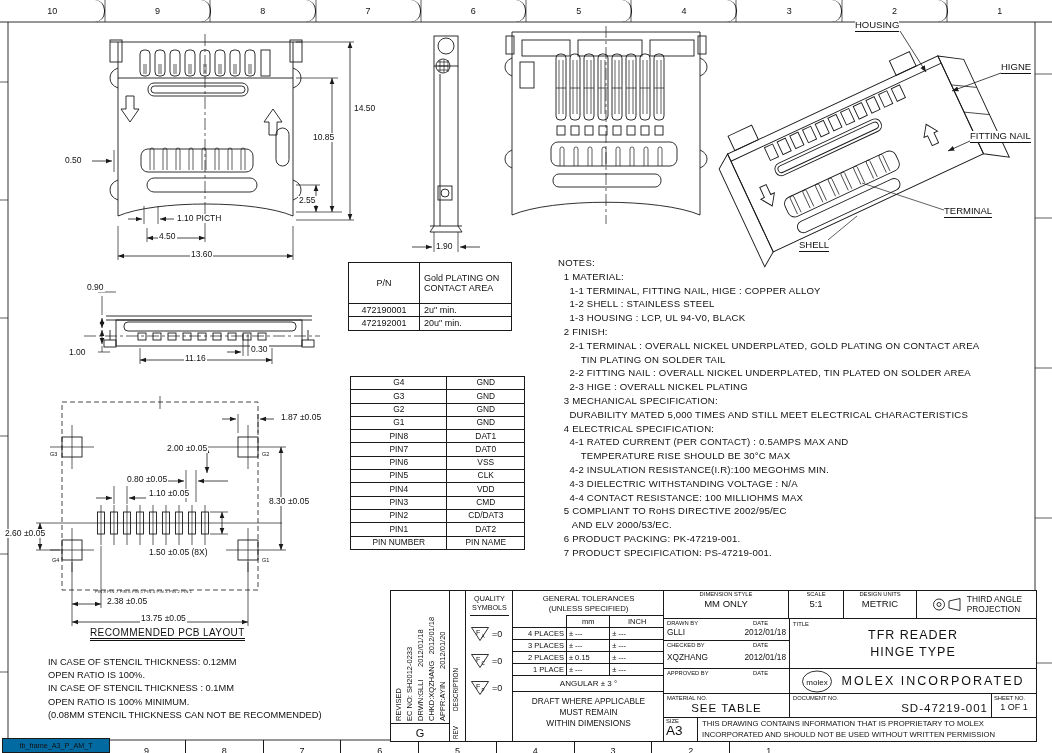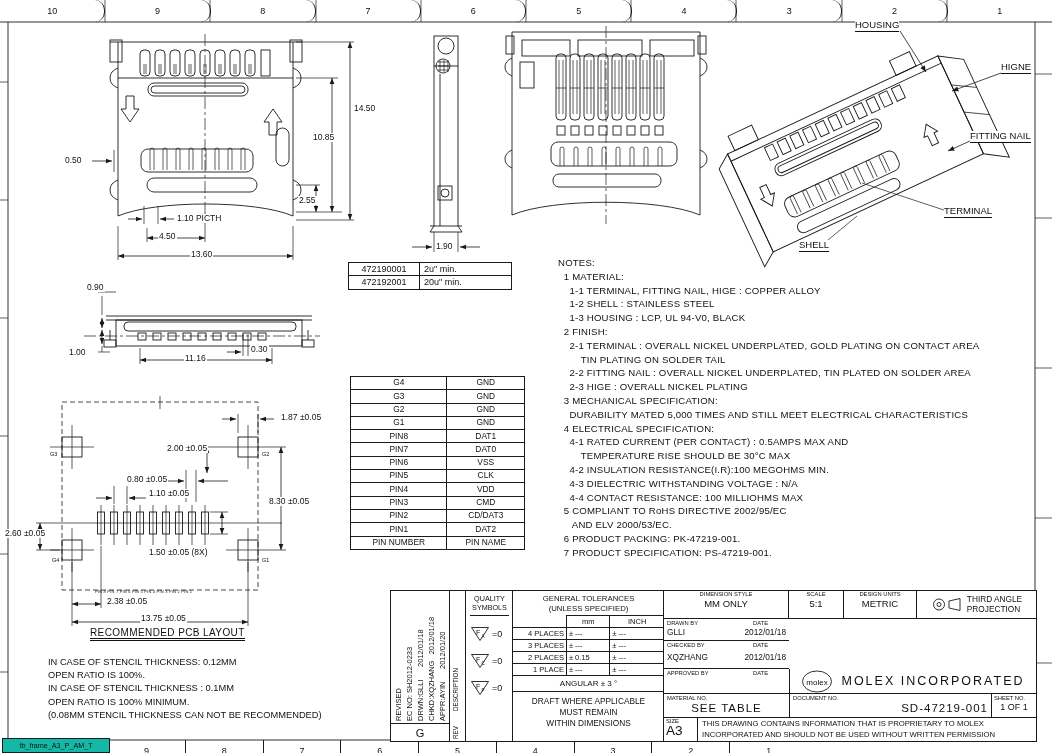--- a/index.html
+++ b/index.html
@@ -15,21 +15,21 @@
   svg.lineart #arr path{fill:#1a1a1a;stroke:none;}
   .dim-label{position:absolute;font-size:8.5px;line-height:1;background:#fff;white-space:nowrap;padding:0 1px;}
   .iso-label{position:absolute;font-size:9.5px;line-height:1;padding-bottom:1.5px;border-bottom:0.9px solid #111;white-space:nowrap;background:#fff;}
   .zone-strip{left:0;top:0;width:1052px;height:22px;display:flex;}
   .zone-cell{flex:1;display:flex;align-items:center;justify-content:center;font-size:9px;border-right:1px solid #1a1a1a;border-radius:10px;}
   .zone-cell:last-child{border-right:none;}
   .zone-strip-bottom{left:107px;top:740px;width:700px;height:13px;display:flex;}
   .zb-cell{flex:1;border-left:1px solid #1a1a1a;text-align:center;}
   .zb-cell span{display:inline-block;margin-top:6px;font-size:9px;}
   .frame-label{left:2px;top:738px;width:106px;height:13px;border:1px solid #1a1a1a;
-               font-size:7.2px;display:flex;align-items:center;justify-content:center;background:#14b8a6;}
+               font-size:7.2px;display:flex;align-items:center;justify-content:center;background:#0369a1;}
   .notes{left:558px;top:256px;font-size:9.6px;line-height:13.8px;white-space:pre;letter-spacing:0.2px;}
   .stencil{left:48px;top:656px;font-size:9.3px;line-height:13.2px;white-space:pre;}
   table.dtab{border-collapse:collapse;background:#fff;}
   table.dtab td{border:1px solid #1a1a1a;padding:1px 4px;line-height:1.15;}
   .pn-table{left:348px;top:262px;width:164px;font-size:9px;}
   .pn-table td.c1{width:62px;text-align:center;}
   .pn-table tr.hdr td{height:38px;}
   .pin-table{left:350px;top:376px;width:175px;font-size:8.4px;}
   .pin-table td{height:10.3px;padding:0 4px;text-align:center;}
   .pcb-title{position:absolute;left:90px;top:627px;font-size:10px;letter-spacing:0.4px;
@@ -341,20 +341,24 @@
   <div class="pcb-title">RECOMMENDED PCB LAYOUT</div>
 
   <div class="iso-label" style="left:855px;top:20px">HOUSING</div>
   <div class="iso-label" style="left:1001px;top:62px">HIGNE</div>
   <div class="iso-label" style="left:970px;top:131px">FITTING NAIL</div>
   <div class="iso-label" style="left:944px;top:206px">TERMINAL</div>
   <div class="iso-label" style="left:799px;top:240px">SHELL</div>
 
   <table class="abs dtab pn-table">
     <tbody>
+        <tr class="hdr">
+      <td class="c1">P/N</td>
+      <td>Gold PLATING ON CONTACT AREA</td>
+    </tr>
     <tr>
       <td class="c1">472190001</td>
       <td>2u" min.</td>
     </tr>
     <tr>
       <td class="c1">472192001</td>
       <td>20u" min.</td>
     </tr>
   </tbody>
     </table>
@@ -571,20 +575,25 @@
           <span>2012/01/18</span>
         </div>
       </div>
       <div class="cell bb" style="left:0;top:78px;width:125px;height:25px;padding:1px 3px">
         <div style="display:flex;justify-content:space-between">
           <span class="tb-label">APPROVED BY</span>
           <span class="tb-label" style="margin-right:18px">DATE</span>
         </div>
       </div>
 
+      <div class="cell bl bb" style="left:125px;top:28px;width:247px;height:50px">
+        <div class="tb-label" style="position:absolute;left:3px;top:2px">TITLE</div>
+        <div class="center" style="width:100%;height:100%;font-size:12.5px;letter-spacing:1px;text-align:center;line-height:1.3;white-space:pre">TFR READER
+HINGE TYPE</div>
+      </div>
 
       <div class="cell bl bb center" style="left:125px;top:78px;width:247px;height:25px;gap:8px">
         <svg width="32" height="23">
           <ellipse cx="16" cy="11.5" rx="14.5" ry="10.5" style="fill:none;stroke:#1a1a1a;stroke-width:0.9"></ellipse>
           <text x="16" y="14.5" text-anchor="middle" class="svgtext" style="font-size:8px">molex</text>
         </svg>
         <span style="font-size:12.5px;letter-spacing:2px">MOLEX INCORPORATED</span>
       </div>
 
       <div class="cell bb" style="left:0;top:103px;width:125px;height:24px;padding:1px 3px">

